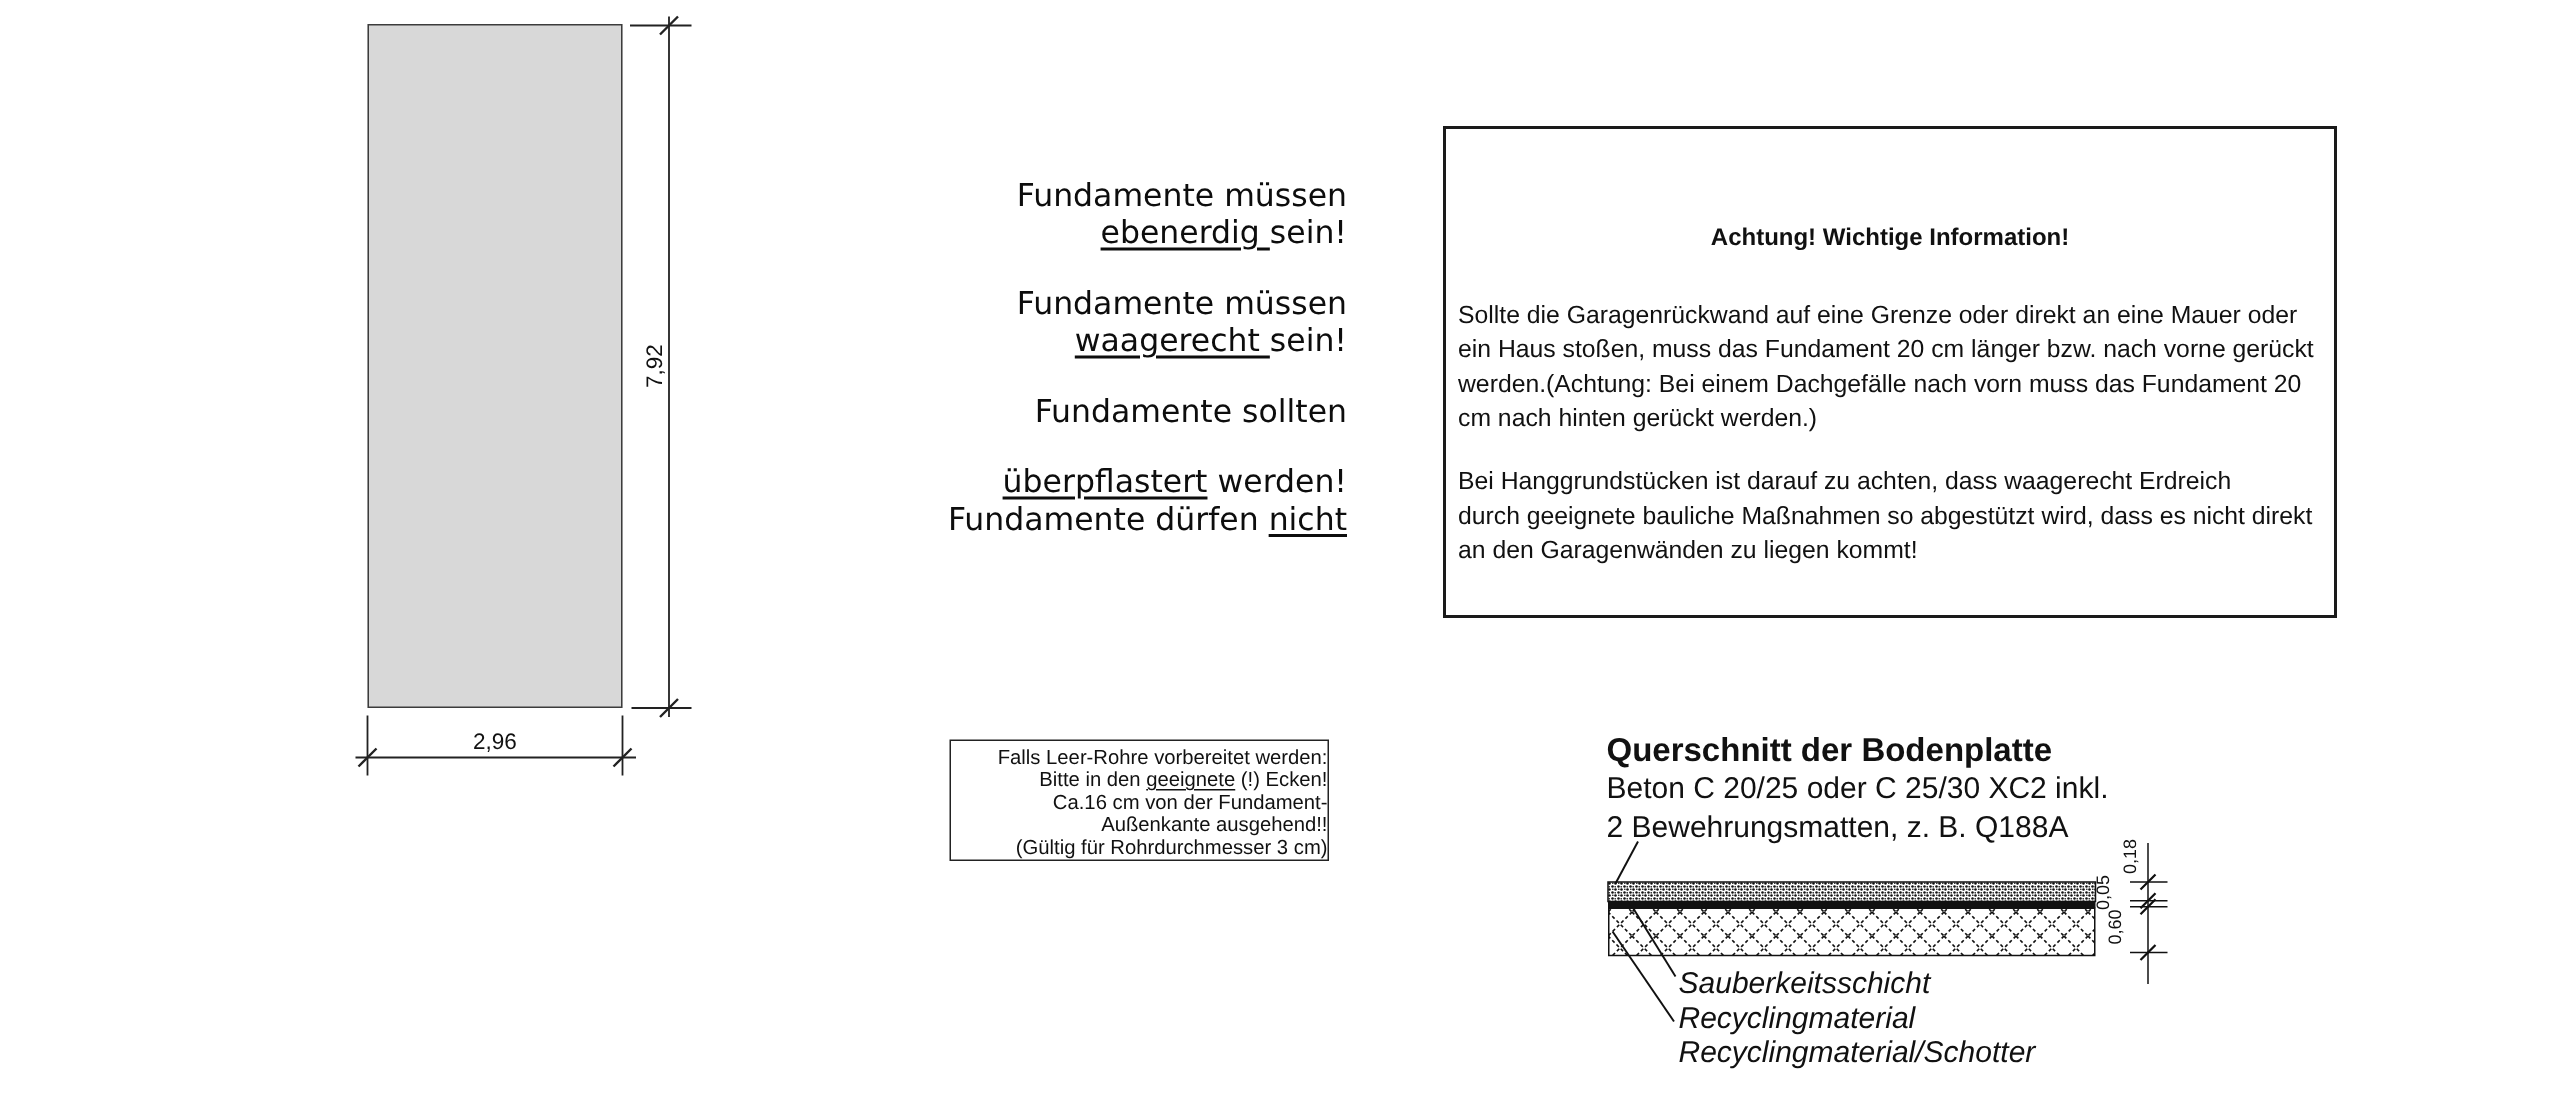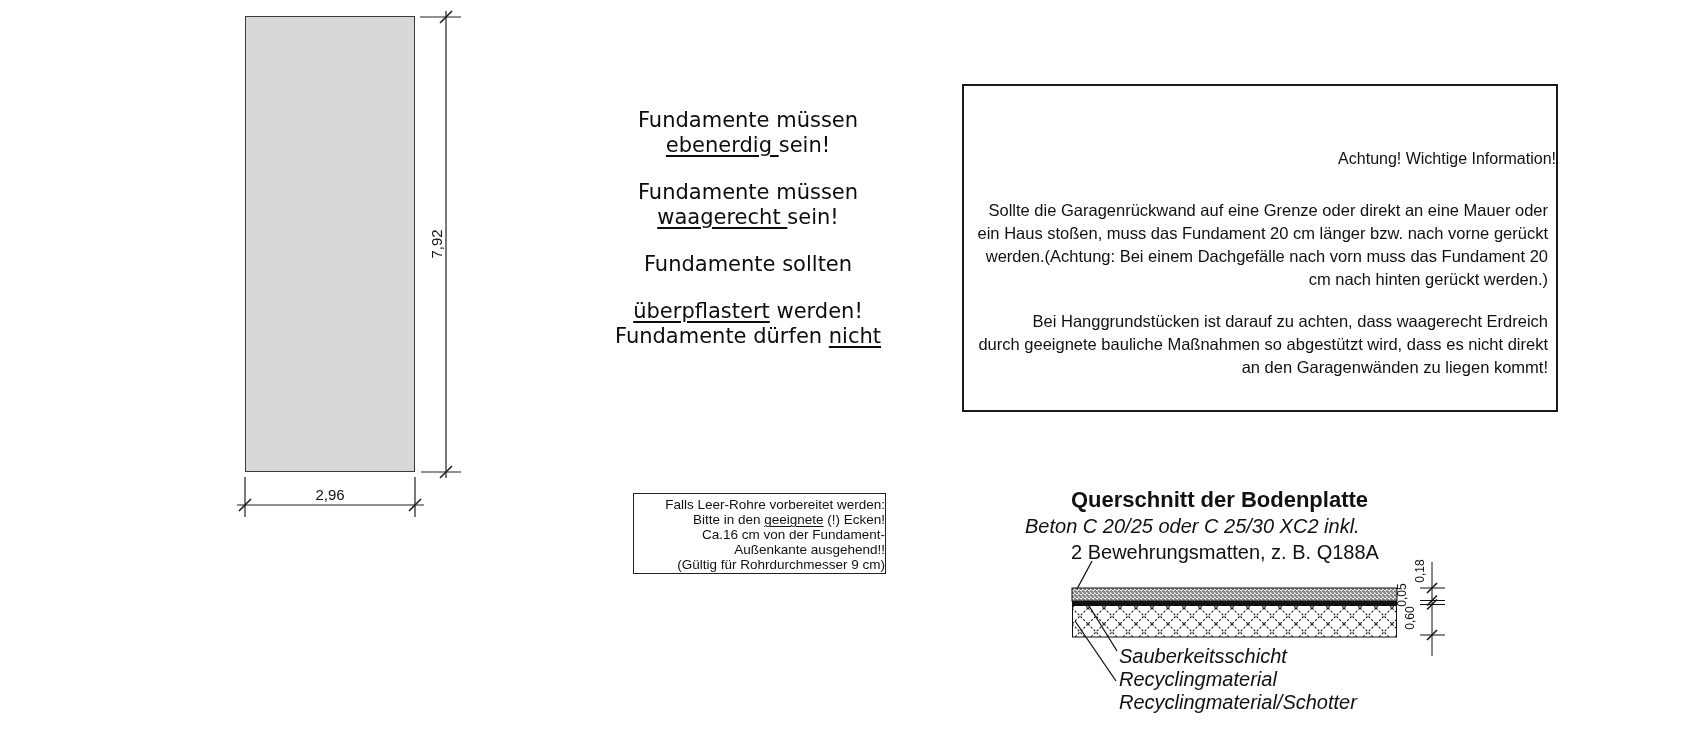--- a/index.html
+++ b/index.html
@@ -9,41 +9,41 @@
   
   #plan-rect{position:absolute;left:245px;top:16px;width:170px;height:456px;
              background:#d8d8d8;border:1.5px solid #3c3c3c;box-sizing:border-box;}
   svg.overlay{position:absolute;left:0;top:0;width:1700px;height:732px;}
 
   .dim-label{position:absolute;font-size:15px;color:#111;white-space:nowrap;}
   #dim-w{left:300px;top:486px;width:60px;text-align:center;}
   #dim-h{left:411px;top:236px;width:50px;height:16px;text-align:center;transform:rotate(-90deg);}
 
   
-  #notes{position:absolute;left:598px;top:108px;width:300px;text-align:center;
+  #notes{position:absolute;left:598px;top:118px;width:300px;text-align:right;
          font-family:"DejaVu Sans",sans-serif;font-size:21px;line-height:25px;color:#0d0d0d;}
   #notes .stanza{margin-bottom:22px;}
   span.u{text-decoration:underline;text-underline-offset:3px;text-decoration-thickness:1.5px;}
 
   
   #leerrohr{position:absolute;left:633px;top:493px;width:253px;height:81px;border:1.4px solid #222;
             box-sizing:border-box;text-align:right;font-size:13.5px;line-height:15px;padding-top:3px;}
   #leerrohr span.u{text-underline-offset:2px;text-decoration-thickness:1px;}
 
   
   #achtung{position:absolute;left:962px;top:84px;width:596px;height:328px;border:2px solid #1a1a1a;
            box-sizing:border-box;}
-  #achtung-title{position:absolute;top:64px;left:0;right:0;text-align:right;font-weight:normal;font-size:16px;}
-  #achtung-paras{position:absolute;top:113px;left:8px;right:8px;text-align:right;
+  #achtung-title{position:absolute;top:64px;left:0;right:0;text-align:center;font-weight:bold;font-size:16px;}
+  #achtung-paras{position:absolute;top:113px;left:8px;right:8px;text-align:left;
                  font-size:16.5px;line-height:23px;}
   #achtung-paras .para{margin-bottom:19px;}
 
   
   #qs-title{position:absolute;left:1071px;top:487px;font-size:22px;font-weight:bold;white-space:nowrap;}
-  #qs-sub1{position:absolute;left:1025px;top:515px;font-size:20px;white-space:nowrap;font-style:italic;}
+  #qs-sub1{position:absolute;left:1071px;top:515px;font-size:20px;white-space:nowrap;}
   #qs-sub2{position:absolute;left:1071px;top:541px;font-size:20px;white-space:nowrap;}
   .layer-label{position:absolute;left:1119px;font-size:20px;white-space:nowrap;font-style:italic;}
   #ll-0{top:645px;} #ll-1{top:668px;} #ll-2{top:691px;}
   .qdim{position:absolute;font-size:12px;width:36px;height:12px;line-height:12px;text-align:center;
         transform:rotate(-90deg);white-space:nowrap;}
   #qd-0{left:1402px;top:565px;}
   #qd-1{left:1384px;top:589px;}
   #qd-2{left:1392px;top:612px;}
 </style>
 </head>
@@ -115,21 +115,21 @@
         <div><span class="u">überpflastert</span><span> werden!</span></div>
         <div><span>Fundamente dürfen </span><span class="u">nicht</span></div>
       </div>
     </div>
 
   <div id="leerrohr">
       <div><span>Falls Leer-Rohre vorbereitet werden:</span></div>
       <div><span>Bitte in den </span><span class="u">geeignete</span><span> (!) Ecken!</span></div>
       <div><span>Ca.16 cm von der Fundament-</span></div>
       <div><span>Außenkante ausgehend!!</span></div>
-      <div><span>(Gültig für Rohrdurchmesser 9 cm)</span></div>
+      <div><span>(Gültig für Rohrdurchmesser 3 cm)</span></div>
     </div>
 
   <div id="achtung">
     <div id="achtung-title">Achtung! Wichtige Information!</div>
     <div id="achtung-paras">
         <div class="para">
           <div>Sollte die Garagenrückwand auf eine Grenze oder direkt an eine Mauer oder</div>
           <div>ein Haus stoßen, muss das Fundament 20 cm länger bzw. nach vorne gerückt</div>
           <div>werden.(Achtung: Bei einem Dachgefälle nach vorn muss das Fundament 20</div>
           <div>cm nach hinten gerückt werden.)</div>

